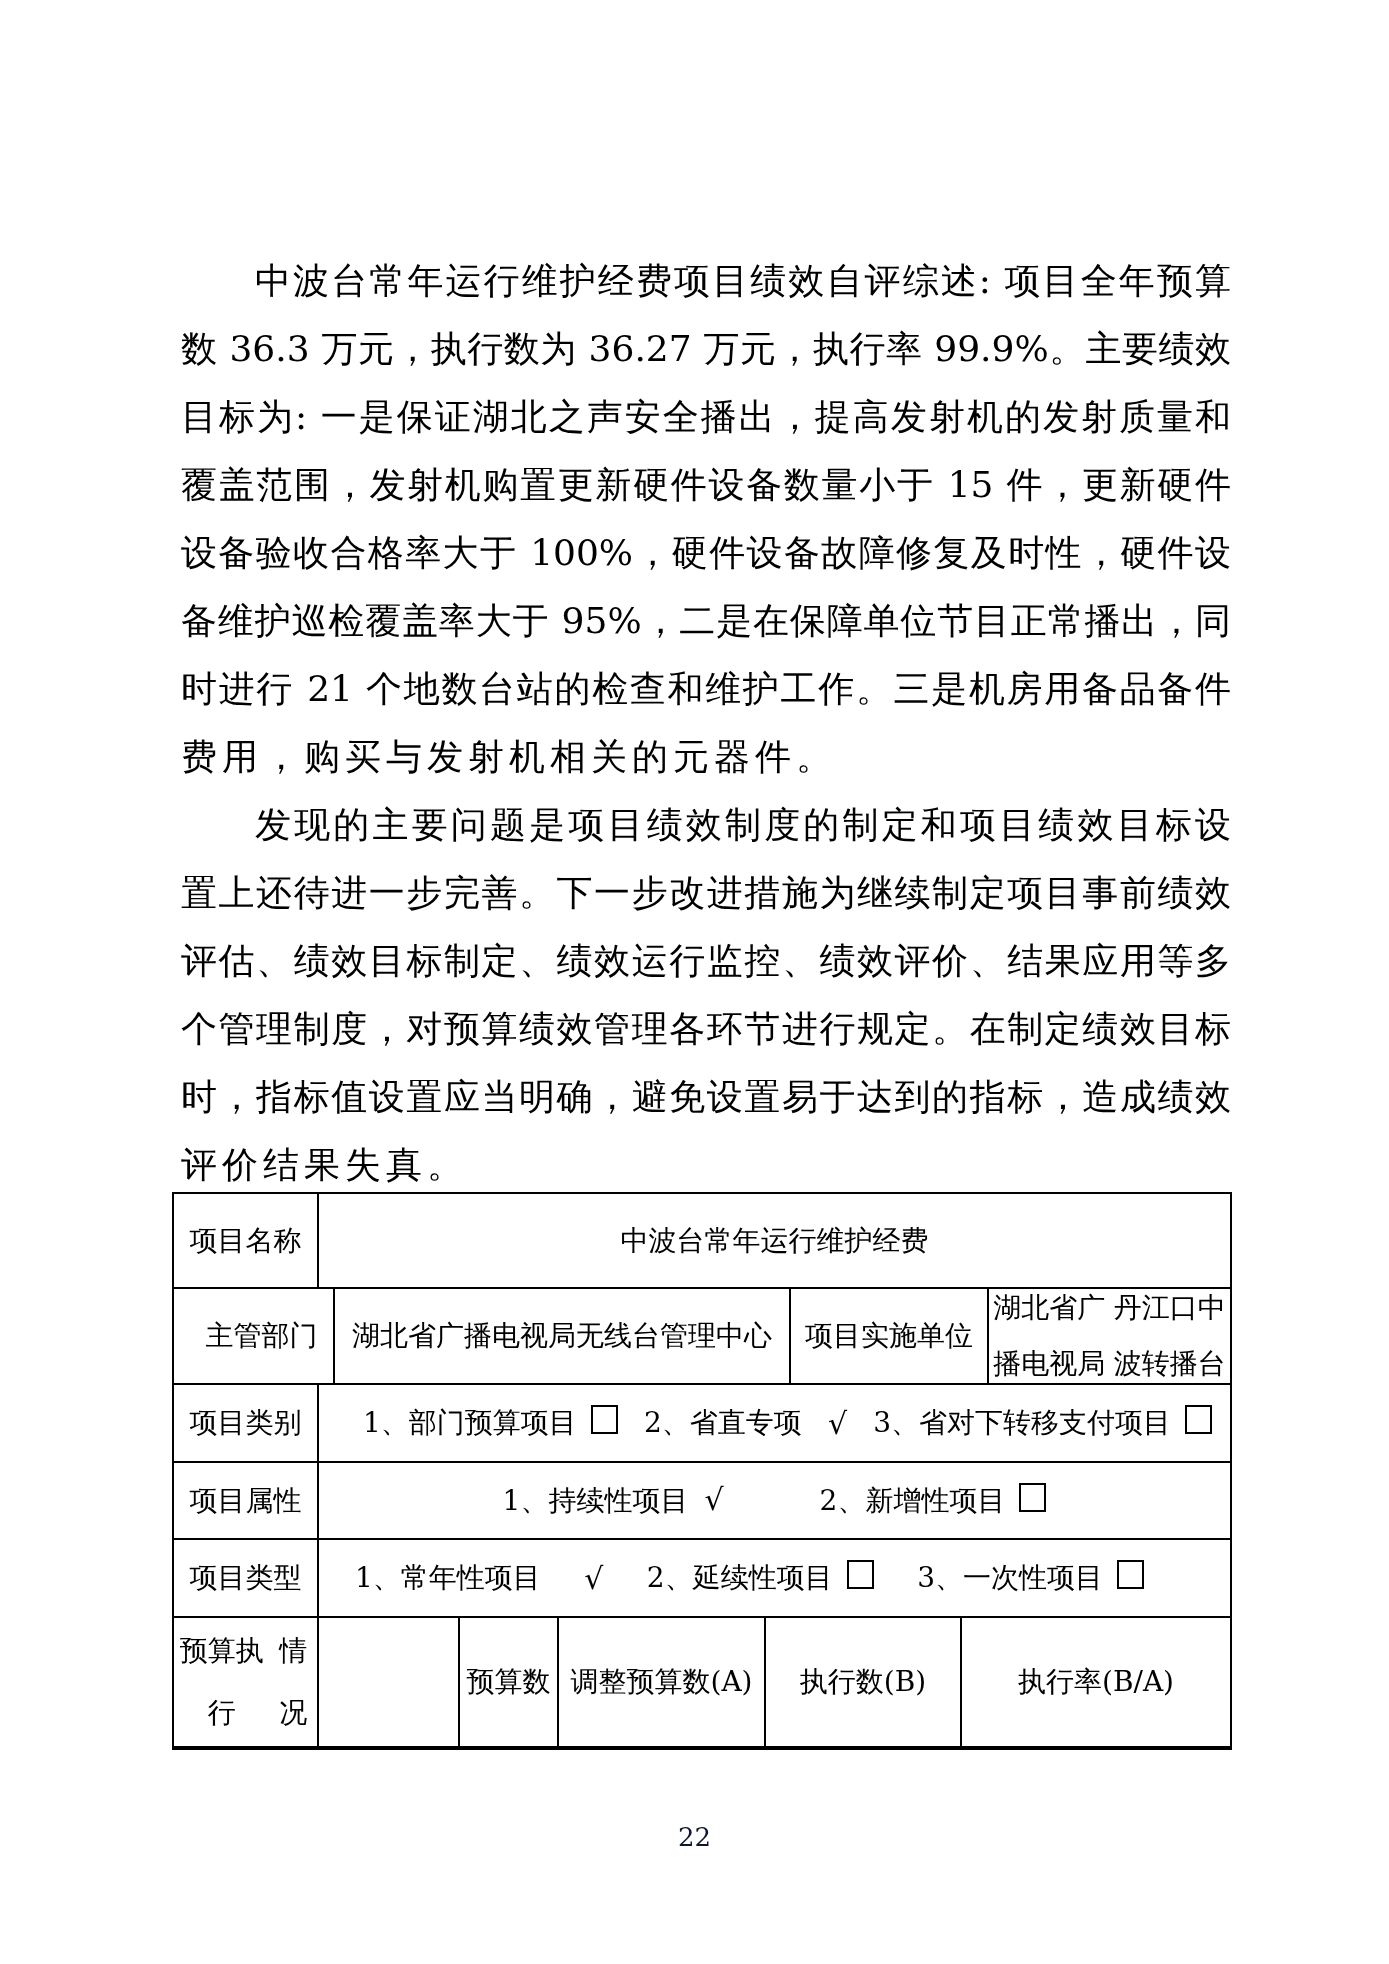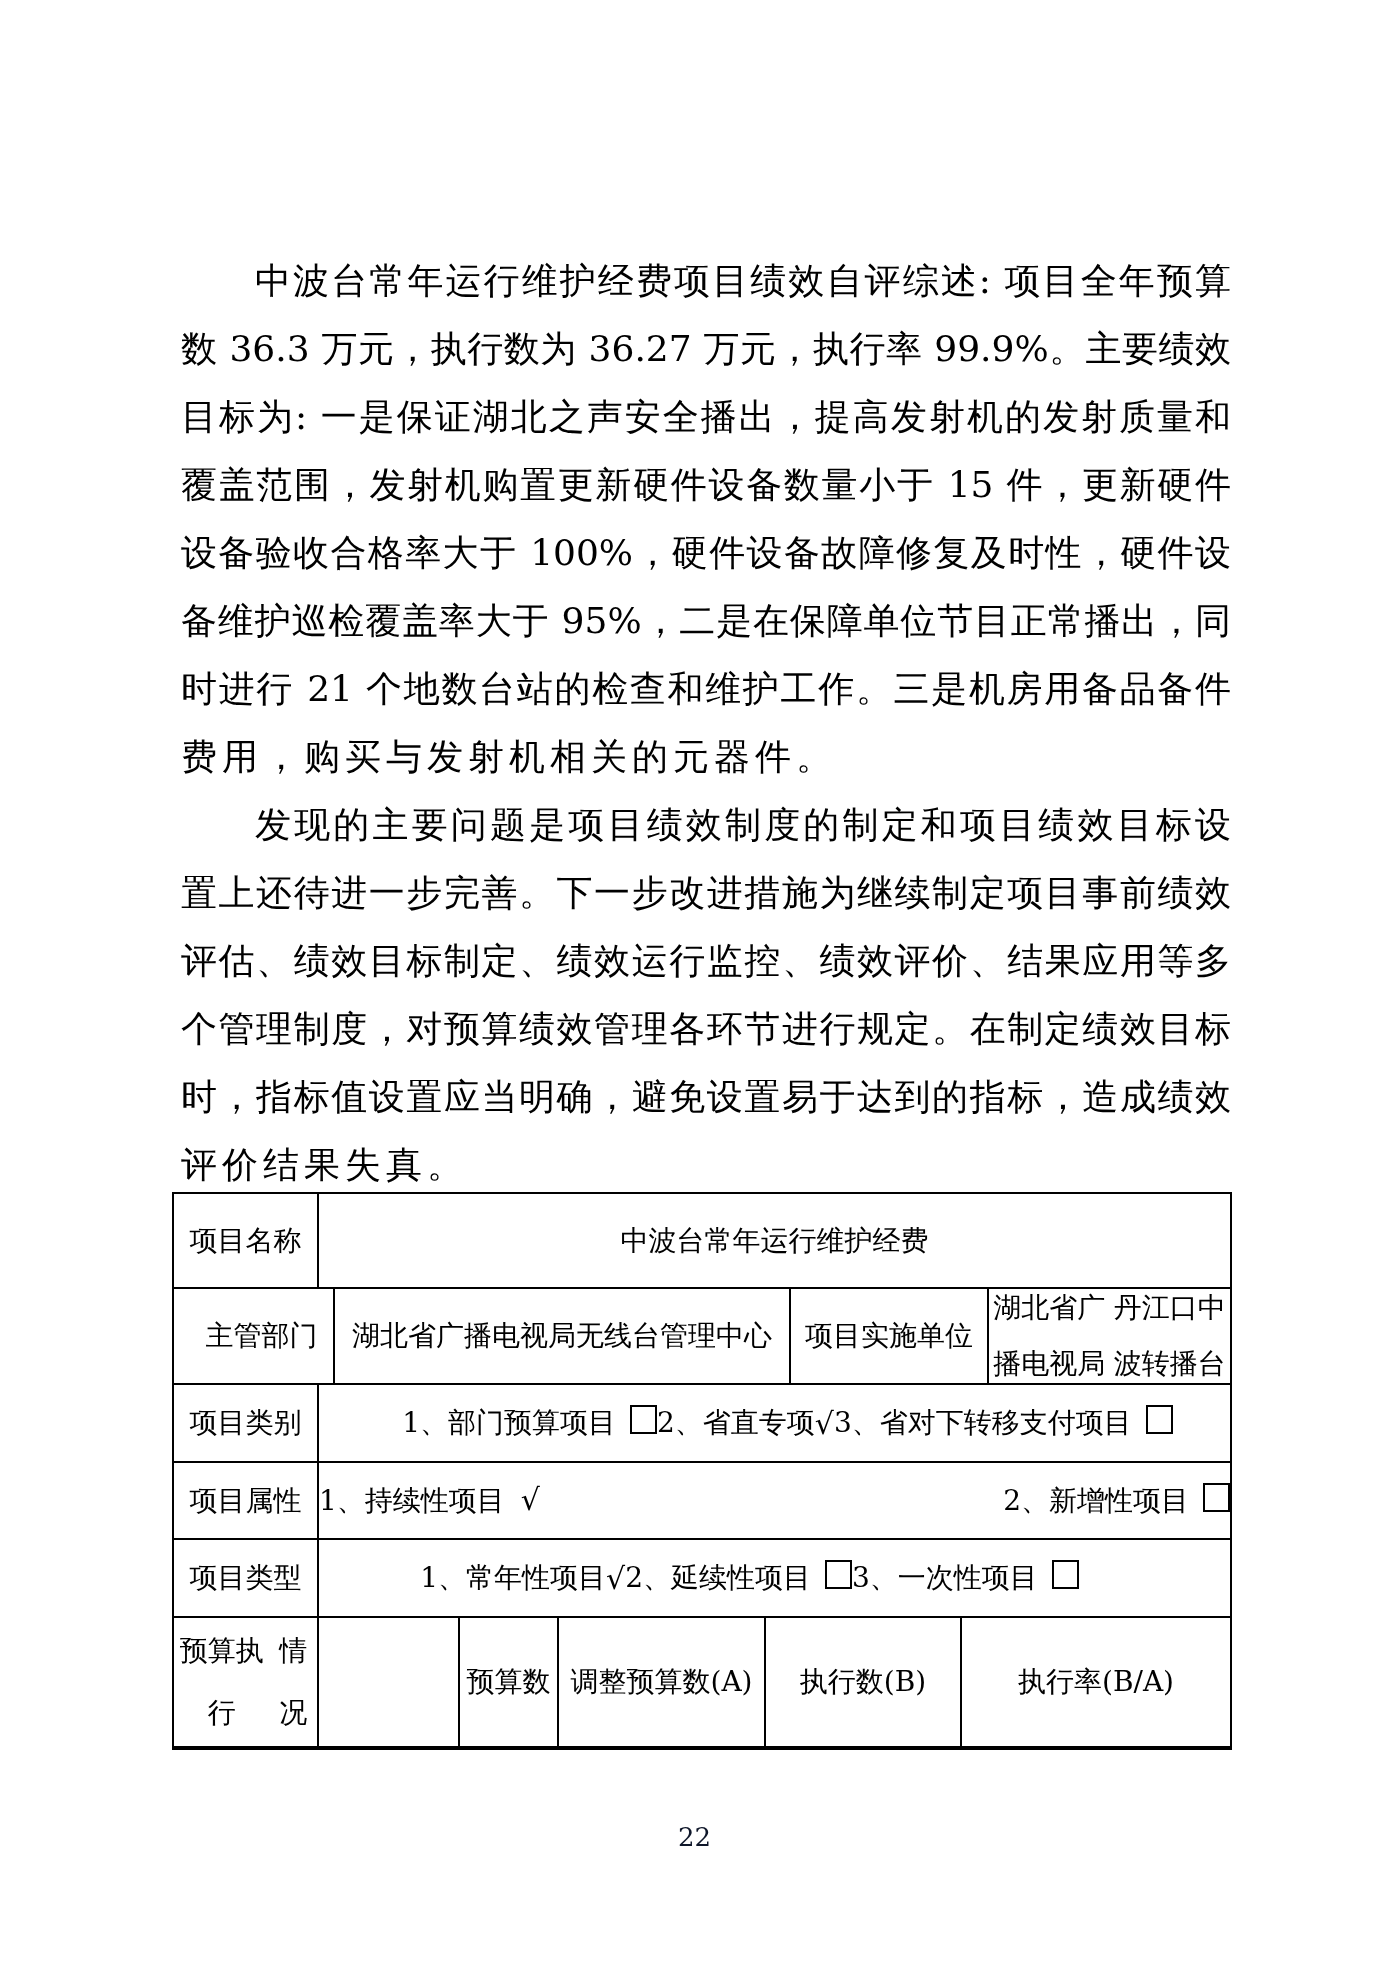--- a/index.html
+++ b/index.html
@@ -58,21 +58,21 @@
   .tr:last-child { border-bottom: none; }
   .td {
     box-sizing: border-box;
     border-right: 2px solid #000000;
     display: flex;
     align-items: center;
     justify-content: center;
     text-align: center;
   }
   .td:last-child { border-right: none; }
-  .td.spread { justify-content: center; }
+  .td.spread { justify-content: space-between; }
   .opt { white-space: pre; }
   .check {
     font-family: "DejaVu Sans", "Liberation Sans", sans-serif;
     font-size: 30px;
     white-space: pre;
   }
   .cbox {
     display: inline-block;
     width: 23px;
     height: 25px;
@@ -158,21 +158,21 @@
         <span class="opt"><span>2、省直专项</span></span>
         <span class="check">√</span>
         <span class="opt"><span>3、省对下转移支付项目</span><span class="cbox"></span></span>
       </div>
     </div>
 
     <div class="tr" style="height:77px;">
       <div class="td" style="width:145px;">
           <span>项目属性</span>
         </div>
-      <div class="td" style="flex:1; gap:96px;justify-content:space-between;">
+      <div class="td" style="flex:1; gap:96px;">
         <span class="opt"><span>1、持续性项目</span><span class="check" style="margin-left:16px;">√</span></span>
         <span class="opt"><span>2、新增性项目</span><span class="cbox"></span></span>
       </div>
     </div>
 
     <div class="tr" style="height:78px;">
       <div class="td" style="width:145px;">
           <span>项目类型</span>
         </div>
       <div class="td spread" style="flex:1; padding:0 86px 0 36px;">

